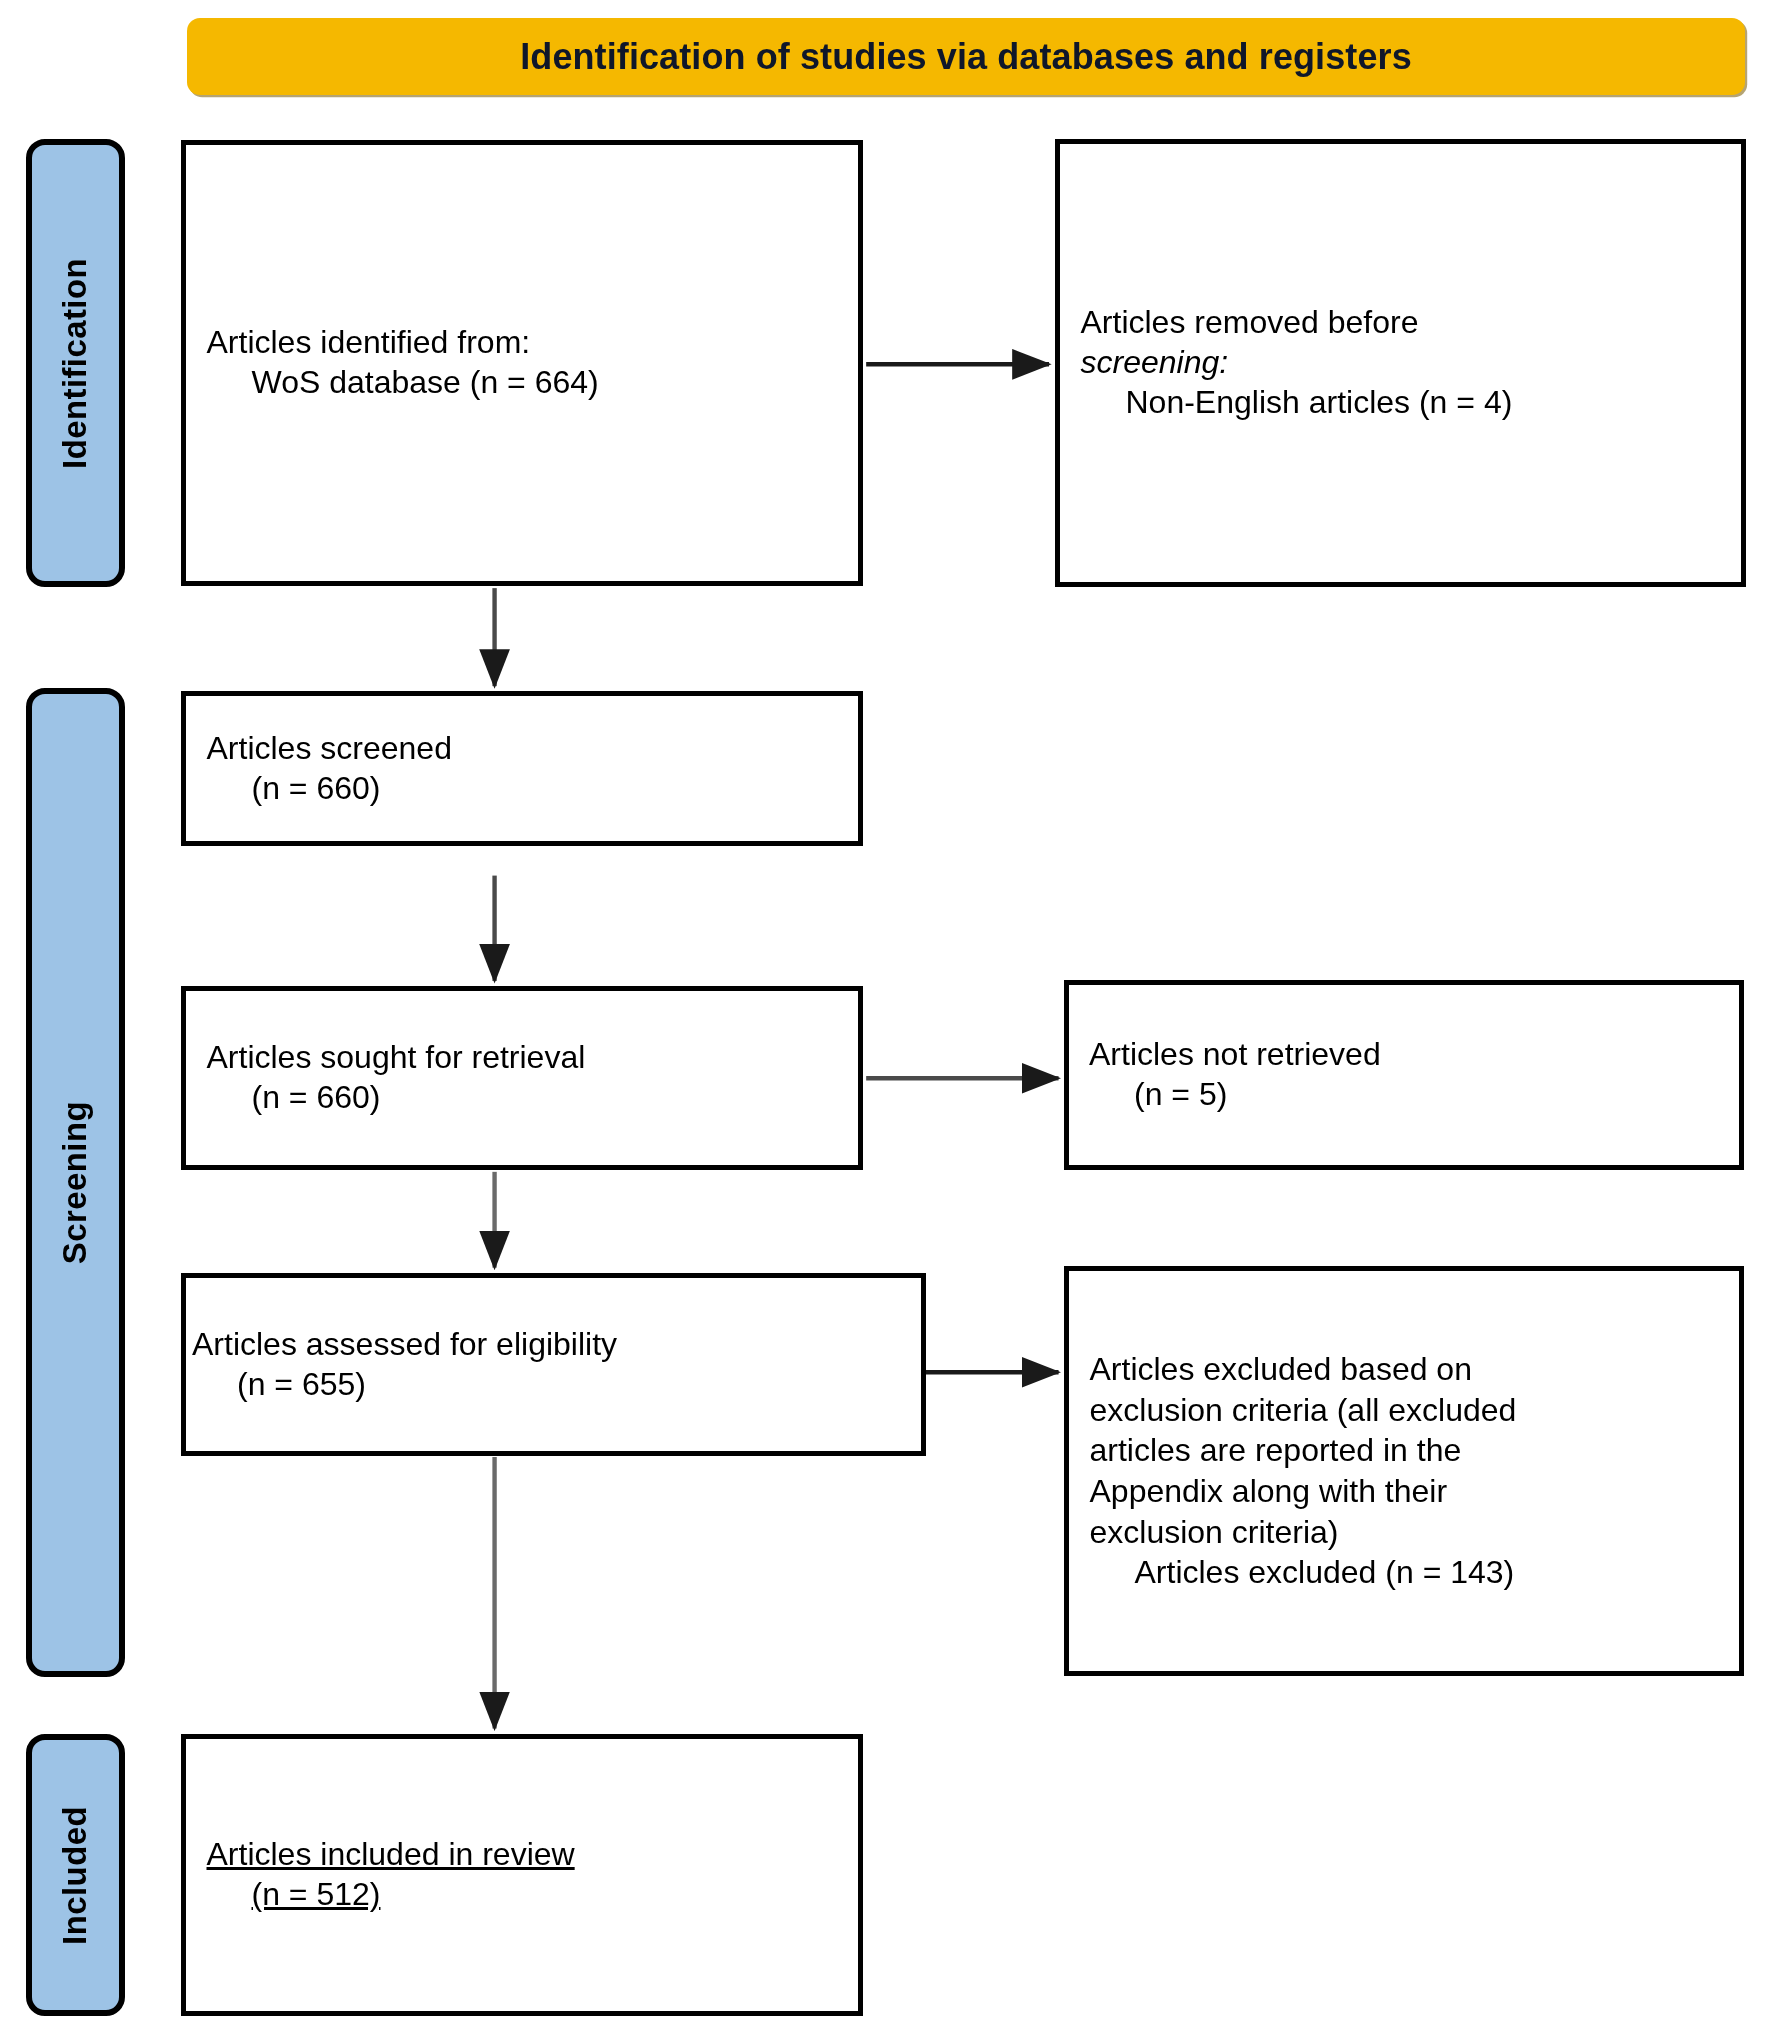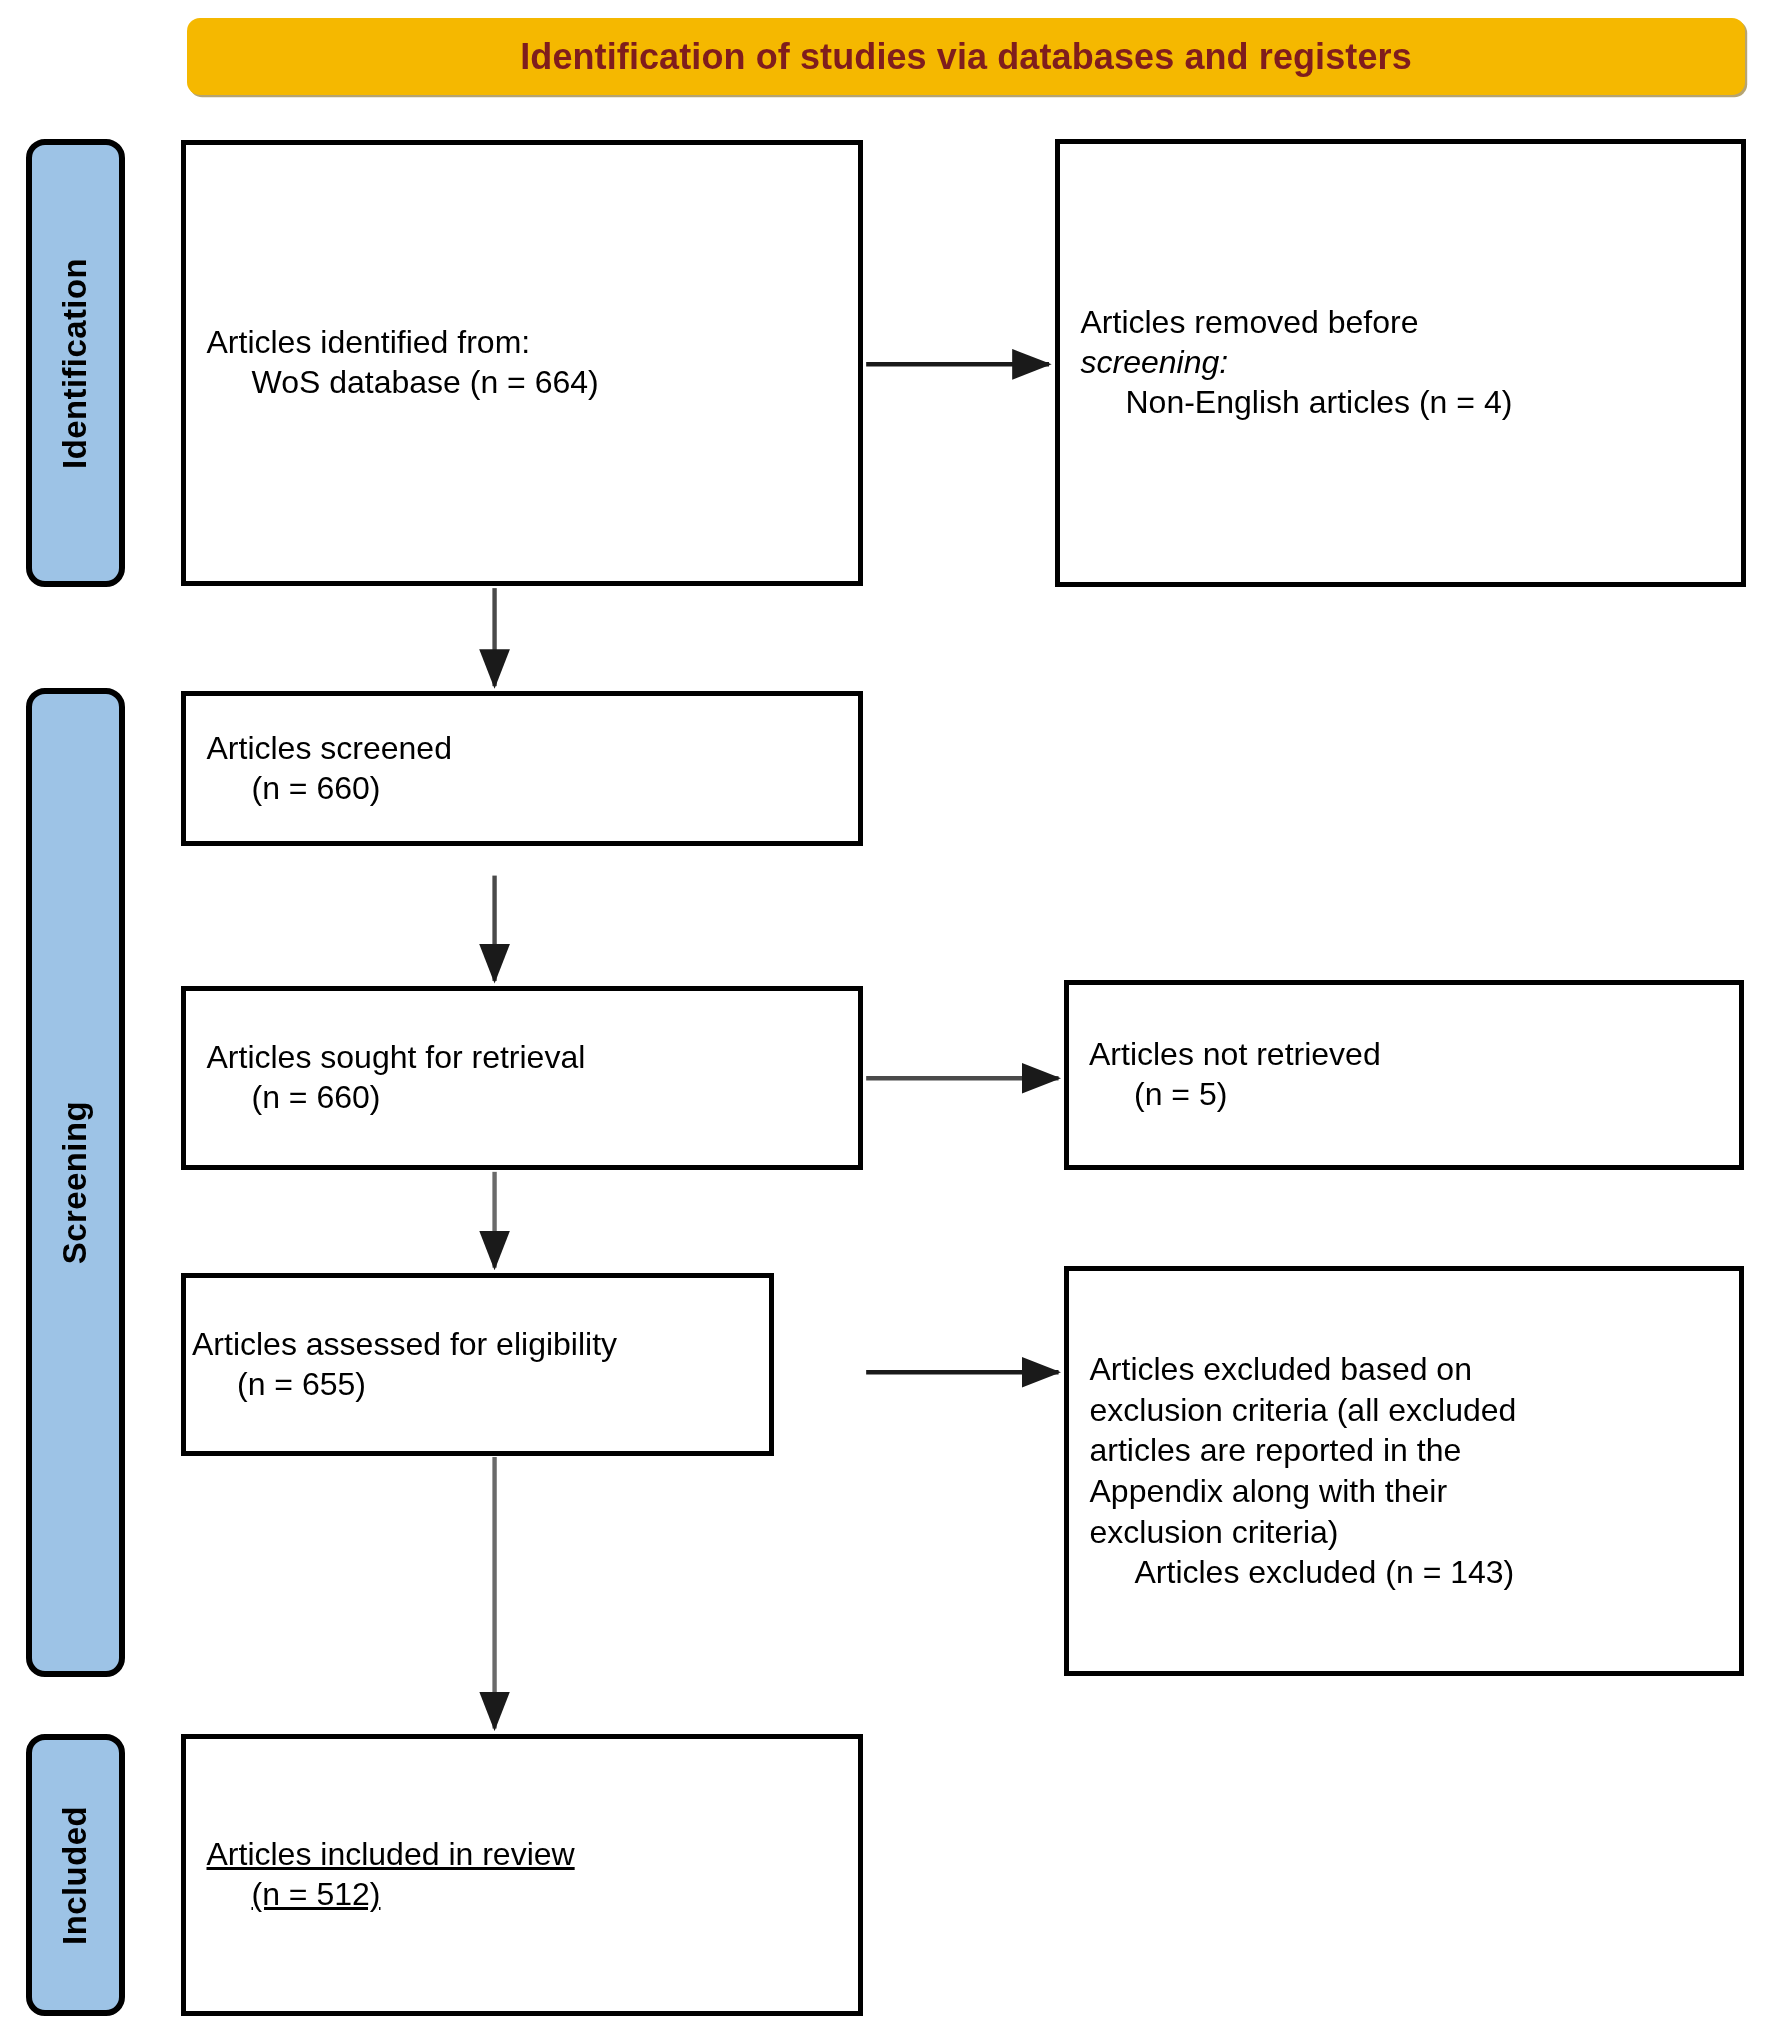--- a/index.html
+++ b/index.html
@@ -28,21 +28,21 @@
     background: #F5B800;
     border-radius: 13px;
     box-shadow: 2.2px 2.2px 0 0 rgba(120, 90, 0, 0.55);
     display: flex;
     align-items: center;
     justify-content: center;
   }
   .header-bar .header-text {
     font-size: 36px;
     font-weight: bold;
-    color: #7f1d1d;
+    color: #0f172a;
     letter-spacing: 0.1px;
     text-align: center;
     line-height: 1.1;
   }
 
   
   .stage-tab {
     position: absolute;
     left: 25.6px;
     width: 99px;
@@ -85,21 +85,21 @@
     white-space: pre-wrap;
   }
   .flow-box .box-line.indent { text-indent: 45px; }
   .flow-box .box-line.italic { font-style: italic; }
 
   #box-identified     { left: 181px;  top: 140px;  width: 682px;  height: 446px; }
   #box-removed        { left: 1055px; top: 139px;  width: 691px;  height: 448px; }
   #box-screened       { left: 181px;  top: 691px;  width: 682px;  height: 155px; }
   #box-sought         { left: 181px;  top: 986px; width: 682px;  height: 184px; }
   #box-not-retrieved  { left: 1064px; top: 980px; width: 680px;  height: 190px; padding-left: 20px; }
-  #box-assessed       { left: 181px;  top: 1273px; width: 593px;  height: 183px; padding-left: 6px; }
+  #box-assessed       { left: 181px;  top: 1273px; width: 745px;  height: 183px; padding-left: 6px; }
   #box-excluded       { left: 1064px; top: 1266px; width: 680px;  height: 410px; }
   #box-included       { left: 181px;  top: 1734px; width: 682px;  height: 282px; text-decoration: underline; }
 
   
   #box-excluded .box-line { line-height: 1.27; }
 
   
   #connectors {
     position: absolute;
     left: 0;

